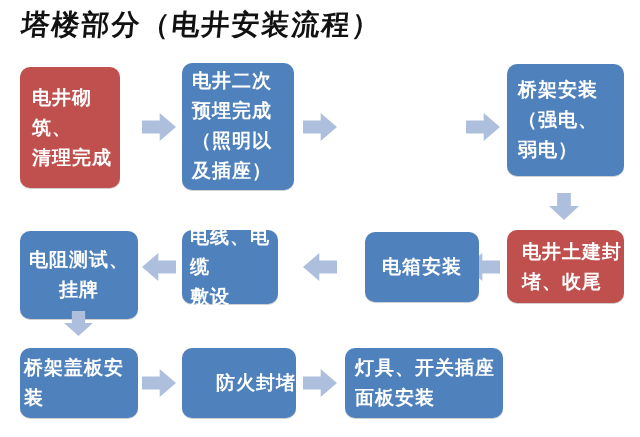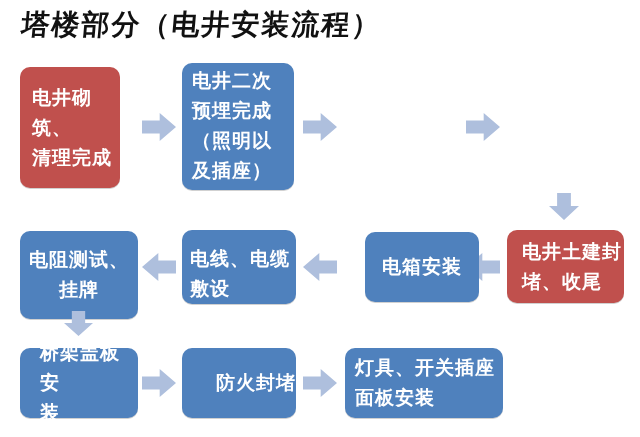--- a/index.html
+++ b/index.html
@@ -80,51 +80,56 @@
 预埋完成
 （照明以
 及插座）</div>
   </div>
 
   <div class="arrow" style="left:303px; top:113px; width:34px; height:28px;" data-dir="right"></div>
 
 
   <div class="arrow" style="left:466px; top:113px; width:34px; height:28px;" data-dir="right"></div>
 
+  <div class="node" style="left:507px; top:64px; width:117px; height:112px; padding-left:11px;" data-color="blue">
+    <div class="txt">桥架安装
+（强电、
+弱电）</div>
+  </div>
 
   <div class="arrow" style="left:549px; top:193px; width:30px; height:27px;" data-dir="down"></div>
 
   <div class="node" style="left:507px; top:230px; width:117px; height:73px; padding-left:15px;" data-color="red">
     <div class="txt">电井土建封
 堵、收尾</div>
   </div>
 
   <div class="arrow" style="left:466px; top:253px; width:34px; height:28px;" data-dir="left"></div>
 
   <div class="node center" style="left:365px; top:232px; width:114px; height:70px;text-align:center;" data-color="blue">
     <div class="txt">电箱安装</div>
   </div>
 
   <div class="arrow" style="left:303px; top:253px; width:34px; height:28px;" data-dir="left"></div>
 
-  <div class="node" style="left:182px; top:230px; width:114px; height:74px; padding-left:8px;align-items:flex-end;" data-color="blue">
+  <div class="node" style="left:182px; top:230px; width:96px; height:74px; padding-left:8px;" data-color="blue">
     <div class="txt">电线、电缆
 敷设</div>
   </div>
 
   <div class="arrow" style="left:142px; top:253px; width:34px; height:28px;" data-dir="left"></div>
 
   <div class="node center" style="left:20px; top:231px; width:118px; height:88px;" data-color="blue">
     <div class="txt">电阻测试、
 挂牌</div>
   </div>
 
   <div class="arrow" style="left:64px; top:311px; width:29px; height:25px;" data-dir="down"></div>
 
-  <div class="node" style="left:20px; top:348px; width:118px; height:70px; padding-left:20px;" data-color="blue">
+  <div class="node" style="left:20px; top:348px; width:118px; height:70px; padding-left:4px;" data-color="blue">
     <div class="txt">桥架盖板安
 装</div>
   </div>
 
   <div class="arrow" style="left:142px; top:369px; width:34px; height:28px;" data-dir="right"></div>
 
   <div class="node center" style="left:182px; top:348px; width:114px; height:70px;justify-content:flex-end;" data-color="blue">
     <div class="txt">防火封堵</div>
   </div>
 

